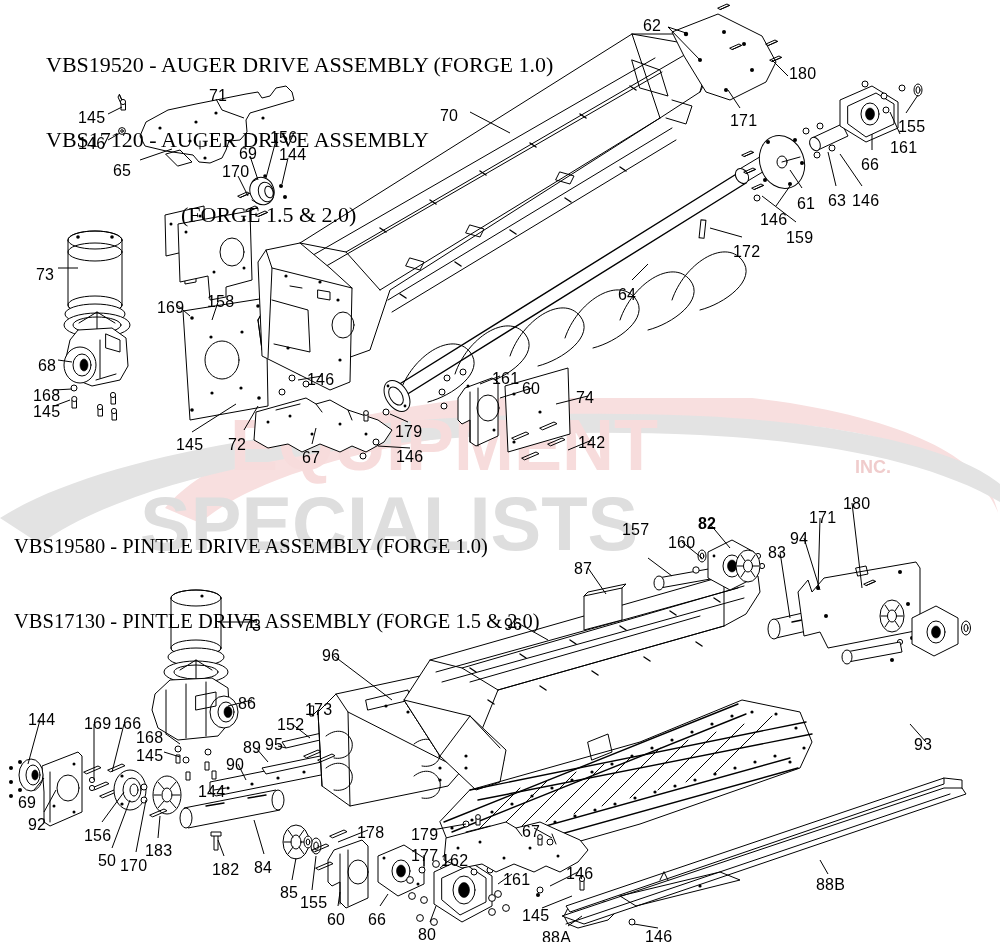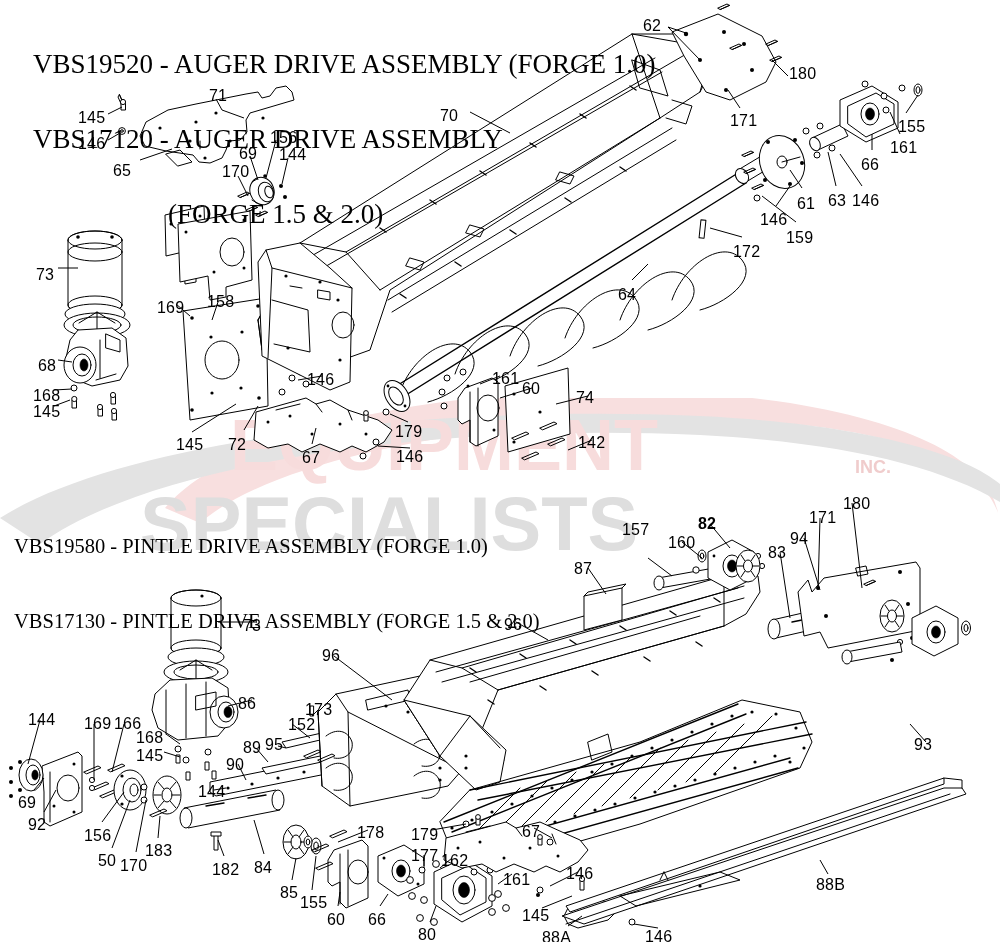--- a/index.html
+++ b/index.html
@@ -2,21 +2,21 @@
 <html><head>
 <meta charset="utf-8">
 <title>Parts Diagram</title>
 <style>
   html,body{margin:0;padding:0;background:#fff;}
   body{font-family:"Liberation Serif", serif;}
   #page{position:relative;width:1000px;height:942px;background:#ffffff;overflow:hidden;}
 
   
   .title-block{position:absolute;font-family:"Liberation Serif",serif;color:#000;white-space:pre;}
-  #title-auger{left:33px;top:2px;font-size:27px;line-height:25px;}
+  #title-auger{left:46px;top:2px;font-size:22px;line-height:25px;}
   #title-auger .ln{display:block;}
   #title-auger .ln3{padding-left:135px;}
   #title-pintle{left:14px;top:484px;font-size:20.5px;line-height:25px;}
   #title-pintle .ln{display:block;}
 
   
   #watermark{position:absolute;left:0;top:398px;width:1000px;height:160px;pointer-events:none;}
   #watermark svg{display:block;}
 
   
@@ -939,21 +939,21 @@
       <div class="lbl" style="left: 698px; top: 516px; font-weight: bold;">82</div>
       <div class="lbl" style="left: 668px; top: 535px;">160</div>
       <div class="lbl" style="left: 768px; top: 545px;">83</div>
       <div class="lbl" style="left: 622px; top: 522px;">157</div>
       <div class="lbl" style="left: 574px; top: 561px;">87</div>
       <div class="lbl" style="left: 504px; top: 617px;">96</div>
       <div class="lbl" style="left: 243px; top: 618px;">73</div>
       <div class="lbl" style="left: 322px; top: 648px;">96</div>
       <div class="lbl" style="left: 238px; top: 696px;">86</div>
       <div class="lbl" style="left: 305px; top: 702px;">173</div>
-      <div class="lbl" style="left: 288px; top: 717px;">152</div>
+      <div class="lbl" style="left: 277px; top: 717px;">152</div>
       <div class="lbl" style="left: 28px; top: 712px;">144</div>
       <div class="lbl" style="left: 84px; top: 716px;">169</div>
       <div class="lbl" style="left: 114px; top: 716px;">166</div>
       <div class="lbl" style="left: 136px; top: 730px;">168</div>
       <div class="lbl" style="left: 136px; top: 748px;">145</div>
       <div class="lbl" style="left: 243px; top: 740px;">89</div>
       <div class="lbl" style="left: 265px; top: 737px;">95</div>
       <div class="lbl" style="left: 226px; top: 757px;">90</div>
       <div class="lbl" style="left: 914px; top: 737px;">93</div>
       <div class="lbl" style="left: 198px; top: 784px;">144</div>

